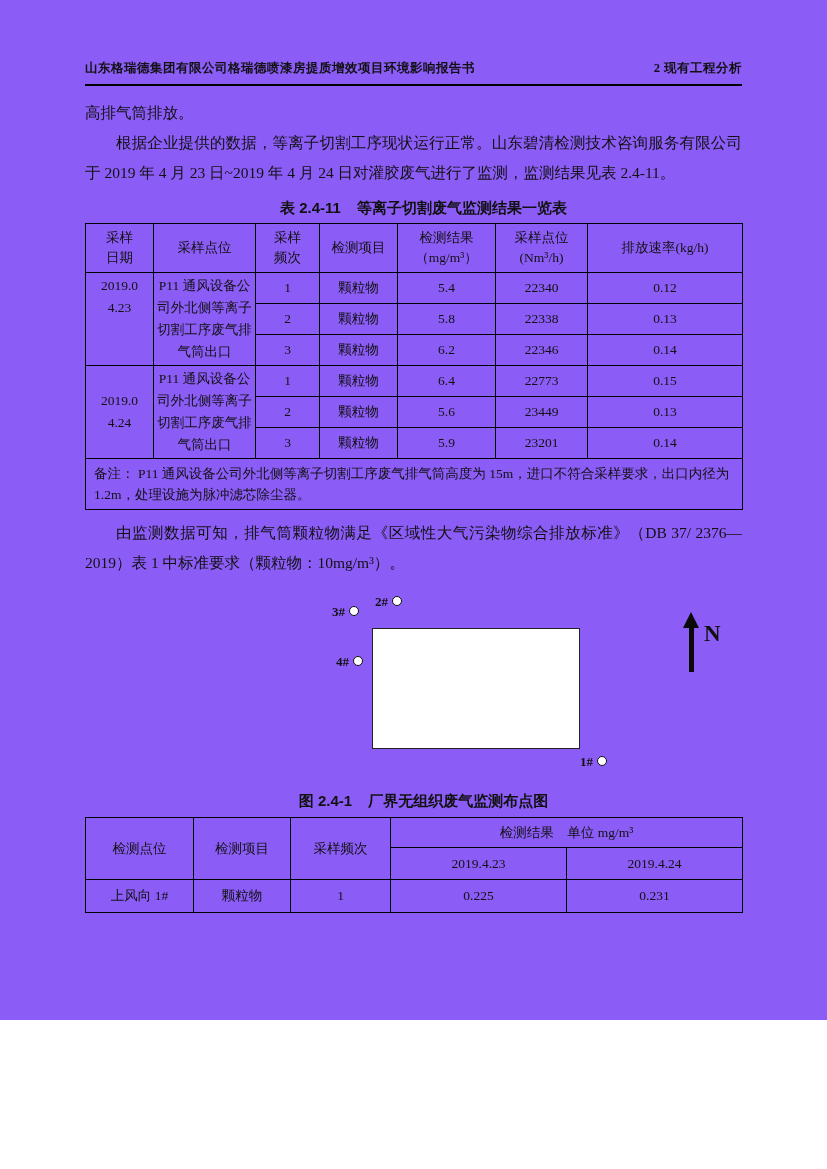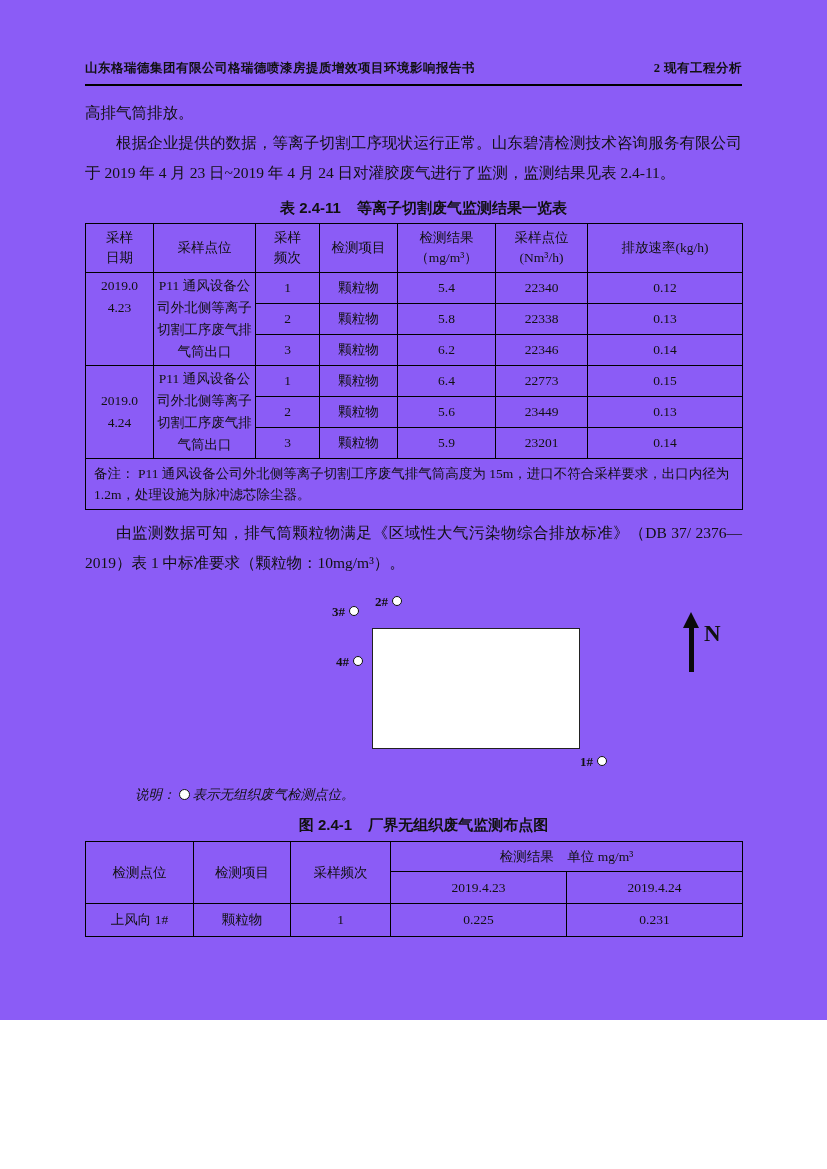--- a/index.html
+++ b/index.html
@@ -210,23 +210,20 @@
       <div class="pt pt1"><span>1#</span><span class="circle"></span></div>
       <div class="north">
         <div class="n-col">
           <div class="n-head"></div>
           <div class="n-shaft"></div>
         </div>
         <div class="n-label">N</div>
       </div>
     </div>
 
-    <div class="legend">
-      <span>说明：</span><span class="circle"></span><span>表示无组织废气检测点位。</span>
-    </div>
 
     <div class="caption">
       <span class="cap-label">图 2.4-1</span><span>厂界无组织废气监测布点图</span>
     </div>
 
 
     <table class="t2">
       <colgroup>
         <col style="width:108px">
           <col style="width:97px">

